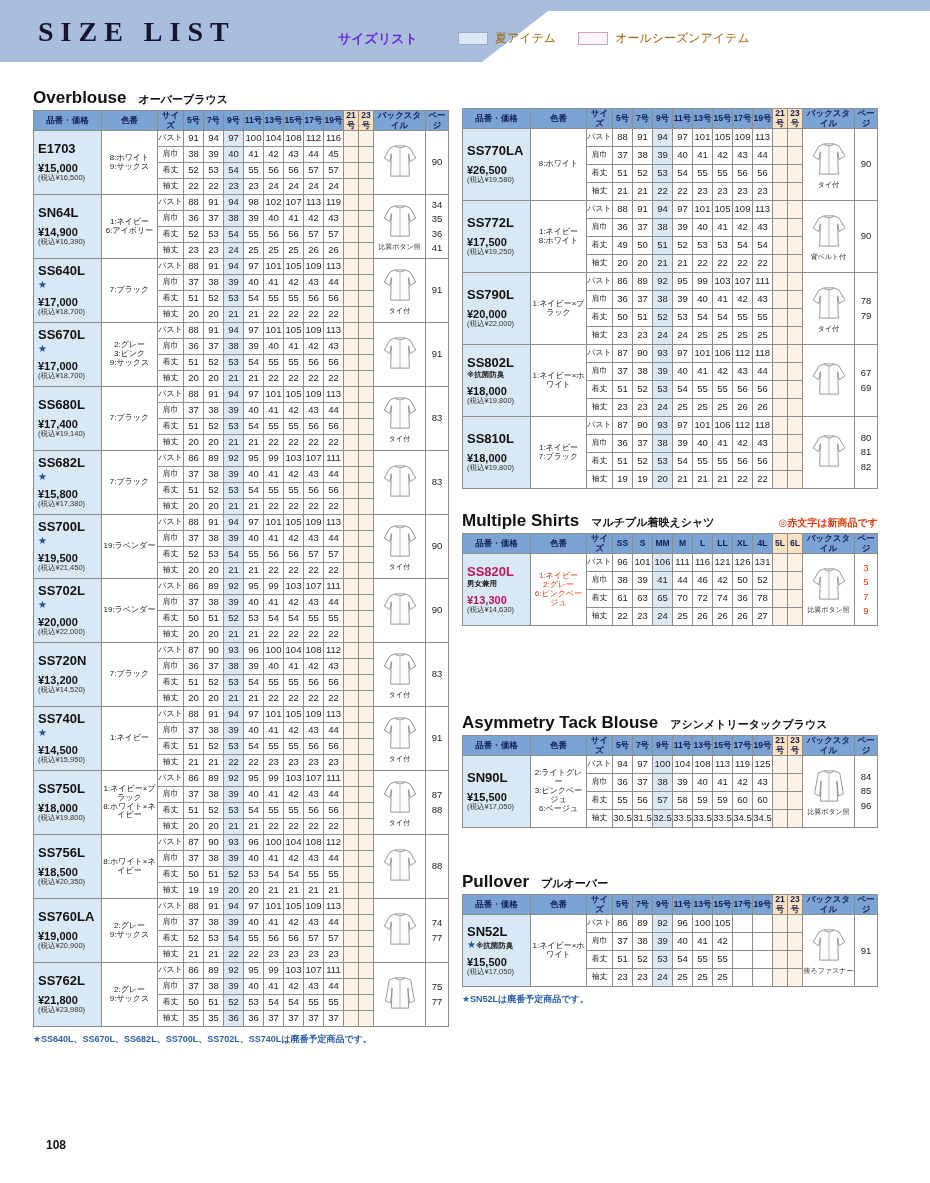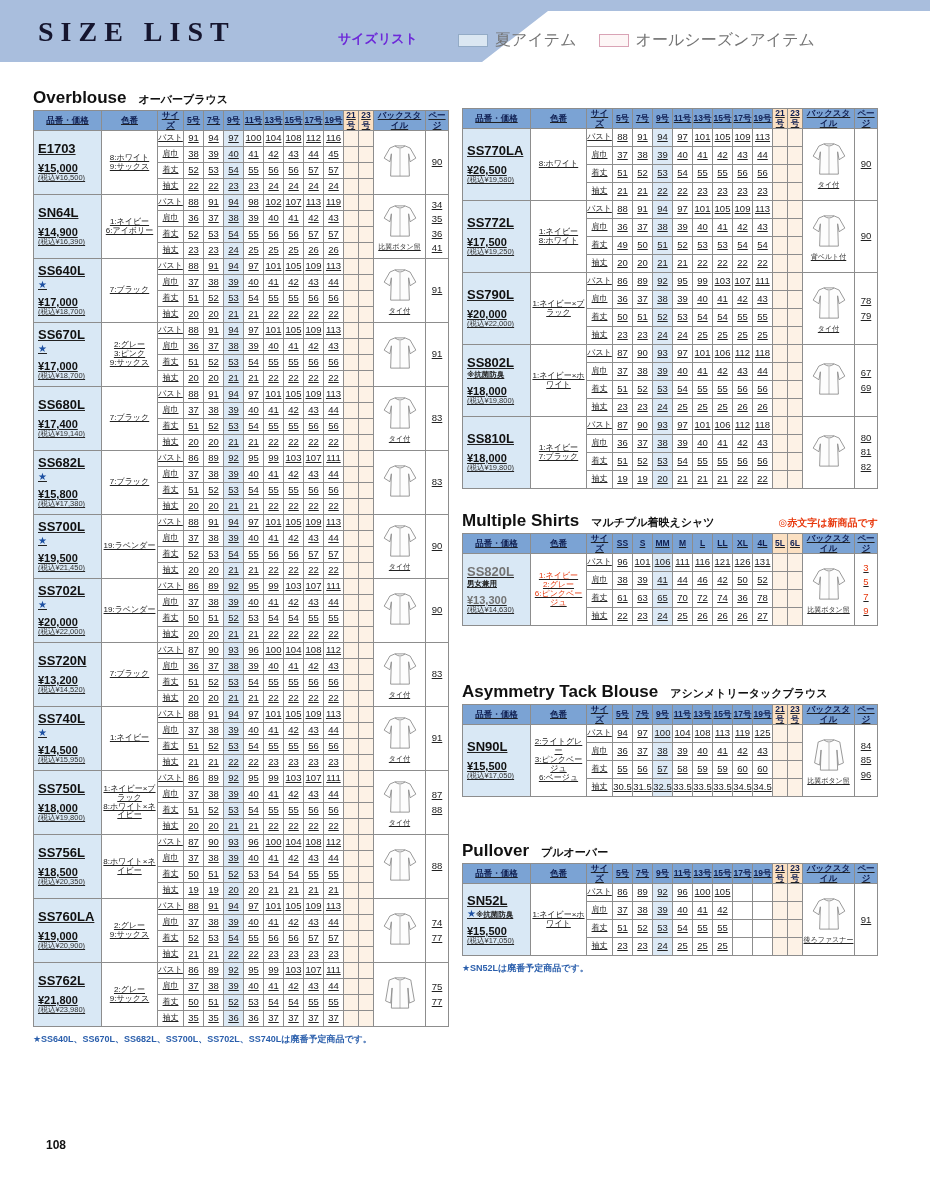--- a/index.html
+++ b/index.html
@@ -13,56 +13,56 @@
     position:absolute;left:0;top:0;width:930px;height:62px;background:#a9bedd;
     clip-path:polygon(0 0,930px 0,930px 11px,548px 11px,482px 62px,0 62px);
   }
   .banner-title{
     position:absolute;left:38px;top:16px;
     font-family:"Liberation Serif","DejaVu Serif",serif;
     font-size:28px;letter-spacing:7px;color:#15152e;font-weight:600;
   }
   .banner-sub{position:absolute;left:338px;top:30px;font-size:13px;font-weight:bold;color:#6d28d9;}
   
-  .legend{position:absolute;top:30px;left:458px;display:flex;align-items:center;font-size:16px;color:#737373;}
+  .legend{position:absolute;top:30px;left:458px;display:flex;align-items:center;font-size:12px;color:#a16207;}
   .legend-item{display:flex;align-items:center;margin-right:22px;}
   .swatch{width:30px;height:13px;margin-right:7px;box-sizing:border-box;}
   .swatch.summer{background:#dbe7f2;border:1px solid #93abc6;}
   .swatch.allseason{background:#fdf6f6;border:1px solid #d9a3b5;}
   
   .col-left{position:absolute;left:33px;top:88px;width:415px;}
   .col-right{position:absolute;left:462px;top:88px;width:416px;}
   
   .sec-head{display:flex;align-items:baseline;height:20px;}
   .sec-head .en{font-size:17px;font-weight:bold;color:#111;letter-spacing:0px;}
   .sec-head .ja{font-size:11px;font-weight:bold;color:#111;margin-left:12px;}
   .sec-head .new-note{margin-left:auto;font-size:10px;font-weight:bold;color:#e8380d;}
-  .mount{margin-top:2px;text-decoration:underline;}
+  .mount{margin-top:2px;}
   .col-right .mount-first{margin-top:20px;}
   .ms-head{margin-top:22px;}
-  .asym-head{margin-top:56px;}
+  .asym-head{margin-top:87px;}
   .pull-head{margin-top:44px;}
   
   table.szt{border-collapse:collapse;table-layout:fixed;width:100%;}
   .szt th,.szt td{
     border:1px solid #8d8d8d;padding:0;text-align:center;vertical-align:middle;
     line-height:1.12;overflow:hidden;
   }
   .szt thead th{background:#7ba3d4;color:#0f1f52;font-weight:bold;height:18px;font-size:8.5px;}
   .szt thead th.extra{background:#fbe0c2;text-align:center;}
   .col-left .szt tbody tr{height:16px;}
   .col-right .szt tbody tr{height:18px;}
   td.code-cell{background:#d9e8f5;vertical-align:middle;padding:2px 2px;}
   .p-code{font-size:13px;font-weight:bold;color:#111;text-align:left;padding-left:2px;}
   .p-flags{text-align:left;padding-left:2px;font-size:8px;line-height:1.2;}
   .p-star{color:#1d50a2;font-size:10px;}
   .p-note{color:#222;font-size:7.5px;font-weight:bold;}
   .p-price{font-size:11px;font-weight:bold;color:#111;text-align:left;padding-left:2px;margin-top:5px;}
   .p-tax{font-size:7.5px;color:#333;text-align:left;padding-left:2px;}
-  .accent-red .p-code,.accent-red .p-price{color:#737373;}
+  .accent-red .p-code,.accent-red .p-price{color:#be185d;}
   td.color-cell{font-size:8px;background:#fff;padding:0 1px;color:#222;}
   td.color-cell.accent{color:#e8380d;}
   td.mlabel{font-size:8px;background:#fff;color:#222;}
   td.val{font-size:9.5px;background:#fff;color:#222;}
   td.val.hl{background:#dce9f5;}
   td.val.extra{background:#fdf2e6;}
   td.back-cell{background:#fff;padding:1px 0;}
   .back-label{font-size:7px;color:#333;line-height:1;}
   td.page-cell{font-size:9.5px;background:#fff;color:#222;line-height:1.5;}
   td.page-cell.accent{color:#e8380d;}

